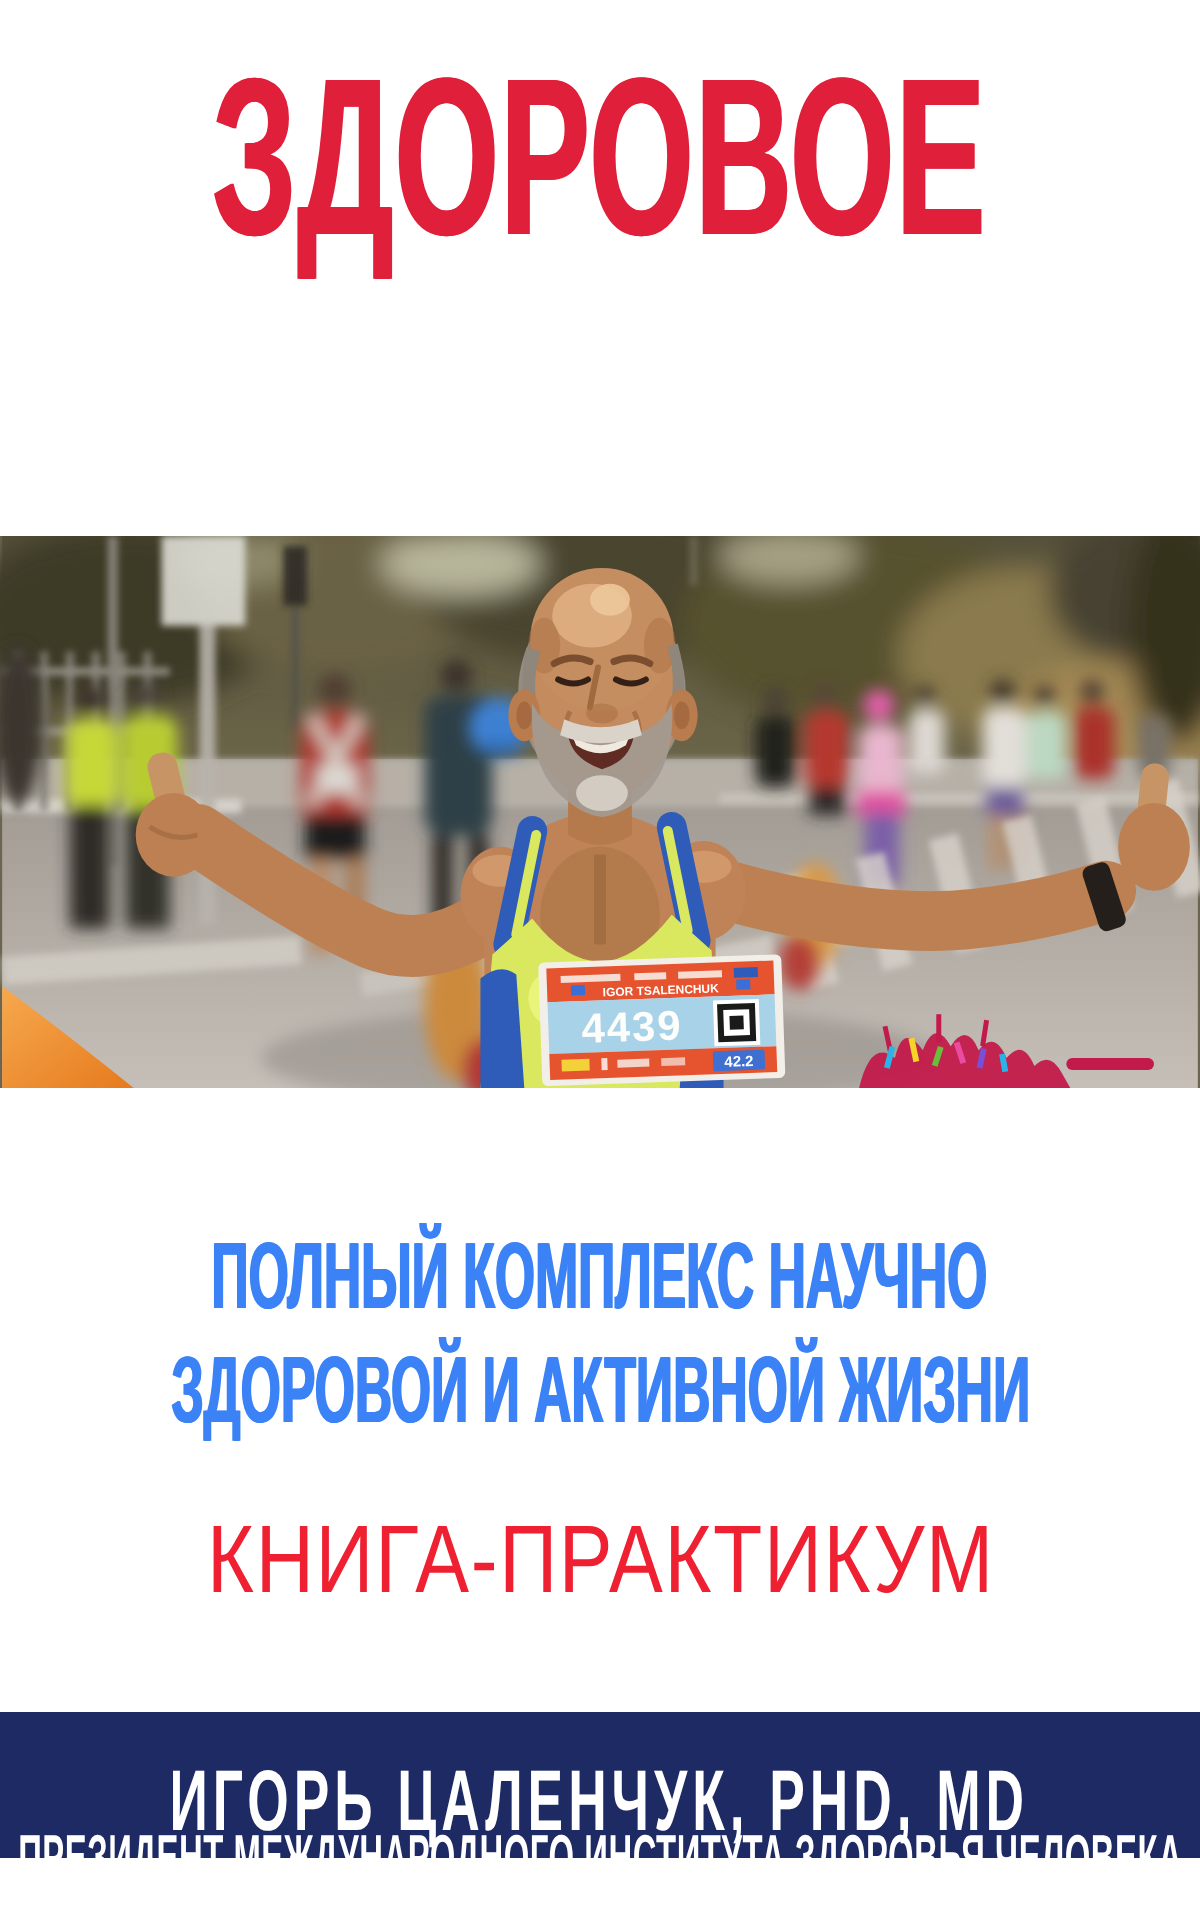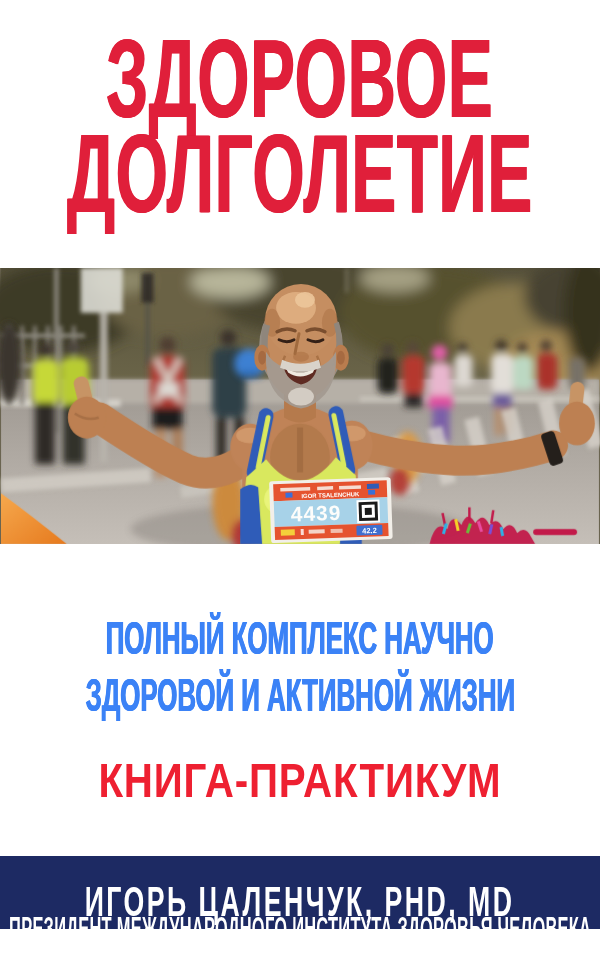--- a/index.html
+++ b/index.html
@@ -17,39 +17,36 @@
   
   .photo{position:absolute;top:268px;left:0;width:600px;height:276px;overflow:hidden;background:#6a6450;}
   .photo svg{display:block;}
 
   
   .subtitle{top:569px;color:#3b82f6;font-weight:bold;font-size:47px;line-height:57px;text-align:center;margin-top:40px;}
   .subtitle .cond{transform:scaleX(0.55);
                   text-shadow:0.8px 0 0 currentColor,-0.8px 0 0 currentColor;}
 
   
-  .booktype{top:757px;color:#ee2031;font-weight:bold;font-size:48px;line-height:48px;text-align:right;}
+  .booktype{top:757px;color:#ee2031;font-weight:normal;font-size:48px;line-height:48px;text-align:right;}
   .booktype .cond{transform:scaleX(0.84);letter-spacing:1px;}
 
   
   .band{position:absolute;top:856px;left:0;width:600px;height:73px;background:#1d2a63;color:#ffffff;text-align:center;}
   .author{position:absolute;top:24px;left:0;right:0;font-weight:bold;font-size:43px;line-height:43px;}
   .author .cond{transform:scaleX(0.62);letter-spacing:4px;}
   .affil{position:absolute;top:60px;left:0;right:0;font-weight:bold;font-size:31px;line-height:26px;}
   .affil .cond{transform:scaleX(0.53);letter-spacing:0.5px;}
 </style>
 </head>
 <body>
 
 <div class="abs title">
   <div class="row">
       <span class="cond">ЗДОРОВОЕ</span>
-    </div>
-  <div class="row">
-      <span class="cond">ДОЛГОЛЕТИЕ</span>
     </div>
 </div>
 
 <div class="photo">
 <svg width="600" height="276" viewBox="0 0 600 277" xmlns="http://www.w3.org/2000/svg">
   <defs>
     <filter id="fB" x="-40%" y="-40%" width="180%" height="180%">
           <feGaussianBlur stdDeviation="7"></feGaussianBlur>
         </filter>
     <filter id="fM" x="-40%" y="-40%" width="180%" height="180%">

